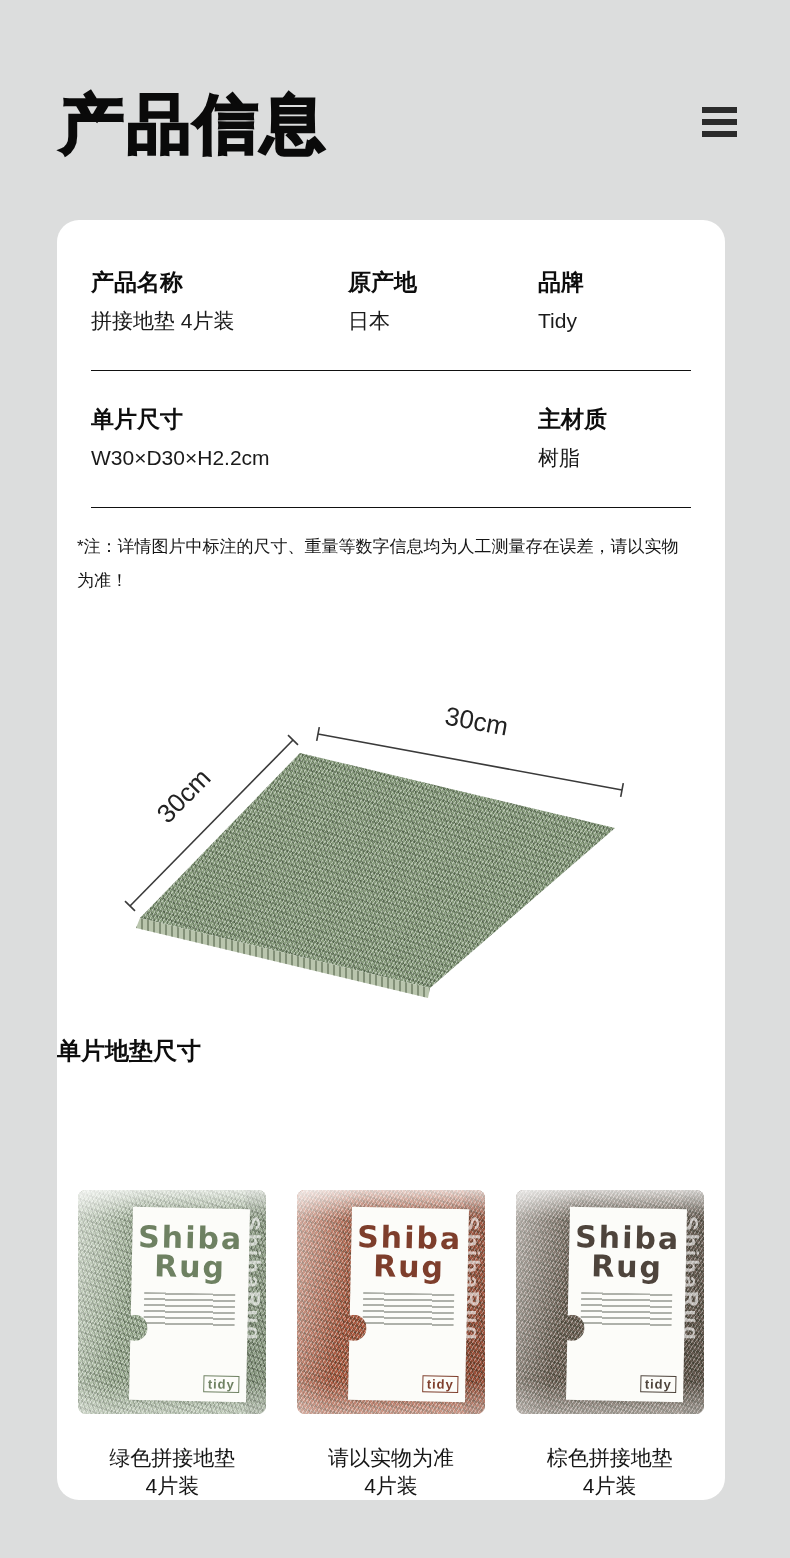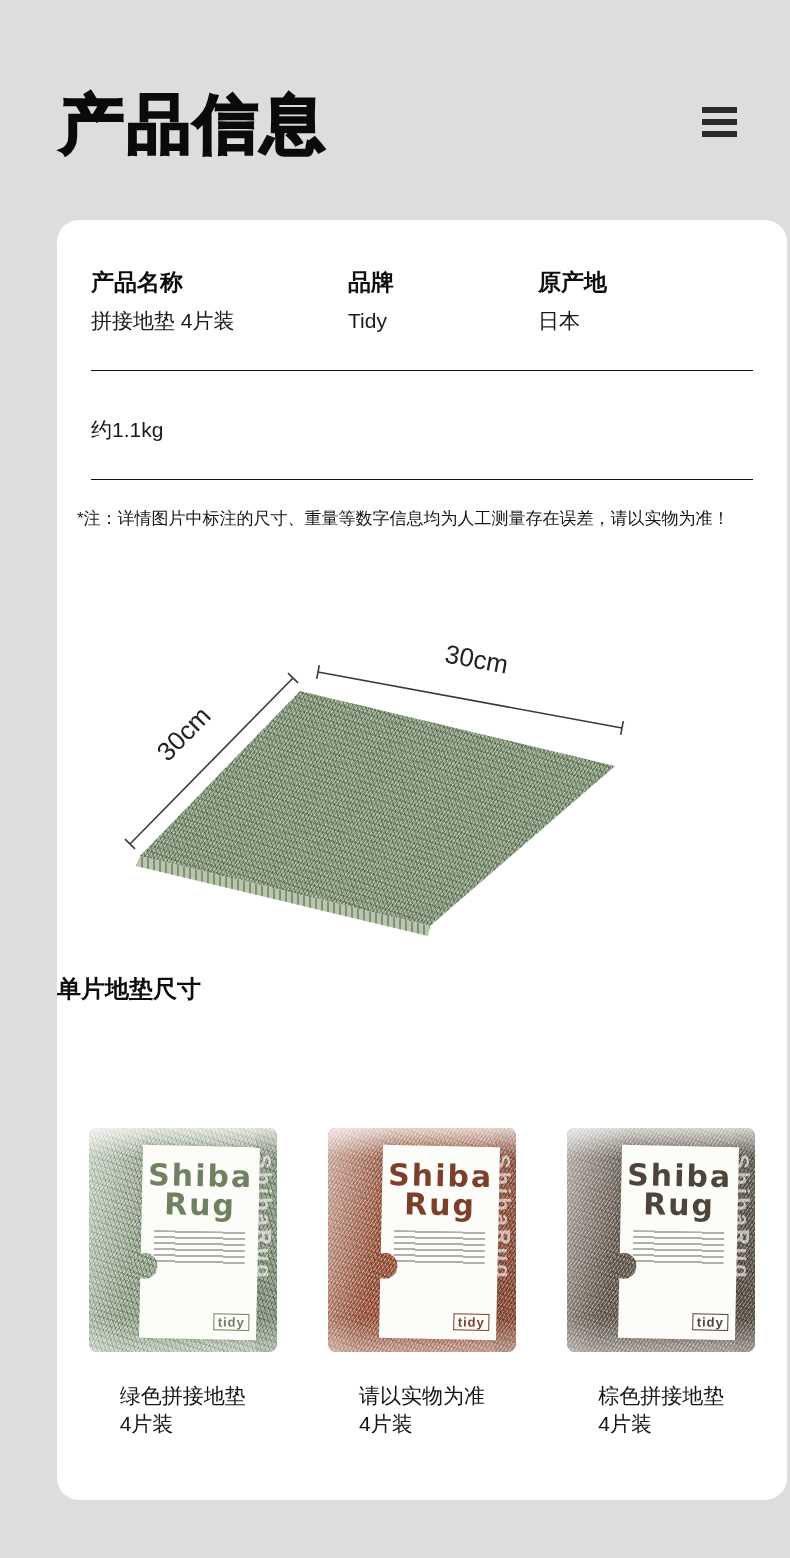--- a/index.html
+++ b/index.html
@@ -18,21 +18,21 @@
     font-size:64px; line-height:76px; font-weight:900;
     letter-spacing:3px; color:#0a0a0a;
     -webkit-text-stroke:2.4px #0a0a0a;
   }
   .menu-icon { position:absolute; right:53px; top:107px; width:35px; height:30px;
     display:flex; flex-direction:column; justify-content:space-between; cursor:pointer; }
   .menu-icon .bar { height:6px; width:100%; background:#2b2b2b; }
 
   
   .card {
-    position:absolute; left:57px; top:220px; width:730px; height:1280px;
+    position:absolute; left:57px; top:220px; width:668px; height:1280px;
     background:#fff; border-radius:22px; overflow:hidden;
   }
 
   
   .table-row { display:grid; grid-template-columns:257px 190px 1fr; padding:0 34px; }
   .row-1 { margin-top:48px; }
   .row-2 { margin-top:34px; }
   .cell-label { font-size:23px; line-height:28px; font-weight:700; color:#0d0d0d; }
   .cell-label .label-suffix { font-size:15px; font-weight:700; letter-spacing:0; }
   .cell-value { margin-top:12px; font-size:21px; line-height:26px; color:#1a1a1a; }
@@ -79,21 +79,21 @@
     background:#fcfcf9; transform:rotate(1.2deg);
     box-shadow:0 0 5px rgba(0,0,0,.10); }
   .pkg-title { margin-top:15px; text-align:center; font-weight:900;
     font-size:30px; line-height:29px; letter-spacing:2px;
     font-family:"DejaVu Sans","Liberation Sans",sans-serif; }
   .pkg-text { width:78%; height:34px; margin:12px auto 0;
     background-image:repeating-linear-gradient(180deg, rgba(110,115,105,.55) 0 2px, transparent 2px 6px); }
   .pkg-dot { position:absolute; left:-9px; top:56%; width:26px; height:26px; border-radius:50%; }
   .pkg-logo { position:absolute; right:7px; bottom:9px; font-size:13px; font-weight:700;
     padding:0 3px; border:1px solid currentColor; letter-spacing:1px; }
-  .product-caption { margin-top:30px; text-align:left; font-size:21px; line-height:28px; color:#161616; }
+  .product-caption { margin-top:30px; text-align:center; font-size:21px; line-height:28px; color:#161616; }
 </style>
 </head>
 <body>
 
 <div class="top-header">
   <div class="page-title">产品信息</div>
   <div class="menu-icon">
     <div class="bar"></div>
     <div class="bar"></div>
     <div class="bar"></div>
@@ -101,33 +101,40 @@
 </div>
 
 <div class="card">
 
   <div class="table-row row-1">
     <div class="cell">
       <div class="cell-label">产品名称</div>
       <div class="cell-value">拼接地垫 4片装</div>
     </div>
     <div class="cell">
+      <div class="cell-label">原产地</div>
+      <div class="cell-value">日本</div>
+    </div>
+    <div class="cell">
       <div class="cell-label">品牌</div>
       <div class="cell-value">Tidy</div>
     </div>
-    <div class="cell">
-      <div class="cell-label">原产地</div>
-      <div class="cell-value">日本</div>
-    </div>
   </div>
   <div class="divider"></div>
 
   <div class="table-row row-2">
     <div class="cell">
-      <div class="cell-value">约1.1kg</div>
+      <div class="cell-label">单片尺寸</div>
+      <div class="cell-value">W30×D30×H2.2cm</div>
+    </div>
+    <div class="cell">
+    </div>
+    <div class="cell">
+      <div class="cell-label">主材质</div>
+      <div class="cell-value">树脂</div>
     </div>
   </div>
   <div class="divider"></div>
 
   <div class="note">*注：详情图片中标注的尺寸、重量等数字信息均为人工测量存在误差，请以实物为准！</div>
 
   <div class="figure">
     <div class="mat-top texture" style="background-color: rgb(138, 158, 127);"></div>
     <div class="mat-base" style="background-color: rgb(185, 197, 173);"></div>
     <svg class="dim-svg" width="676" height="330" viewBox="0 0 676 330">

